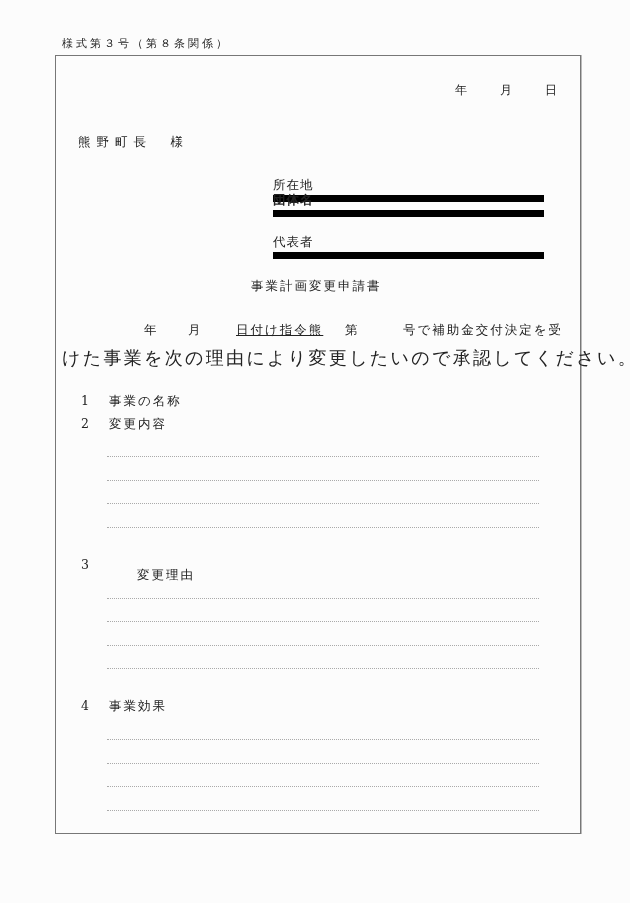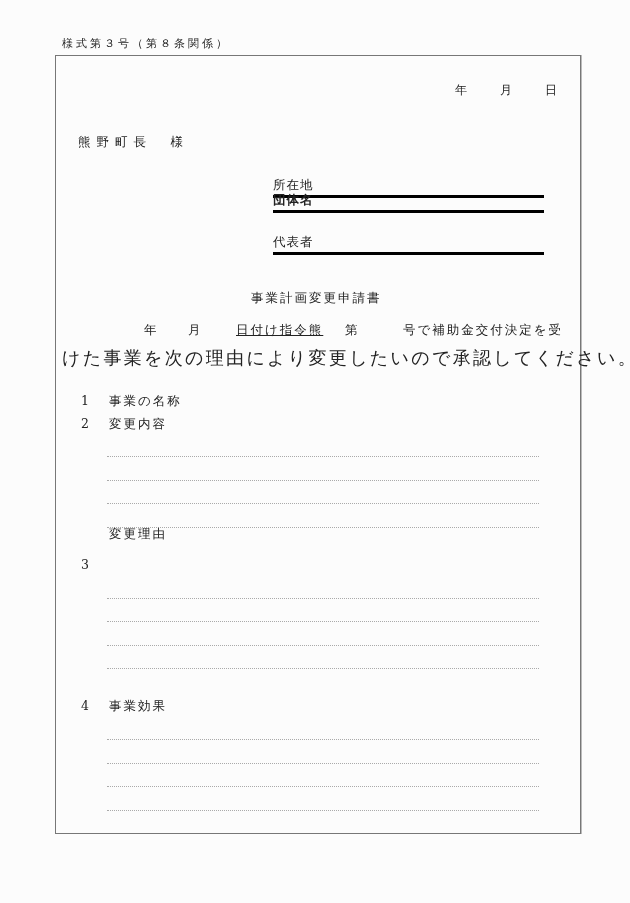--- a/index.html
+++ b/index.html
@@ -11,24 +11,24 @@
     .form-number { left:62px; top:36px; font-size:11px; letter-spacing:3px; }
     .frame {
       position:absolute; left:55px; top:55px; width:524px; height:777px;
       border:1px solid #777; box-shadow: 1px 0 0 #bbb;
     }
     .date-row { top:82px; font-size:12px; }
     .date-row span { position:absolute; }
     .addressee { left:78px; top:134px; font-size:12.5px; letter-spacing:6px;text-align:right; }
     .applicant-field {
       position:absolute; left:273px; width:271px; height:18px;
-      border-bottom:3px solid #000000; font-size:12.5px; letter-spacing:1px;
+      border-bottom:7px solid #000000; font-size:12.5px; letter-spacing:1px;
     }
     .applicant-field span { position:absolute; left:0; bottom:1px; }
-    .doc-title { left:251px; top:290px; font-size:12.5px; letter-spacing:2px; }
+    .doc-title { left:251px; top:278px; font-size:12.5px; letter-spacing:2px; }
     .body-line1 { top:322px; font-size:12.5px; }
     .body-line1 span { position:absolute; letter-spacing:2px; }
     .body-line2 { left:62px; top:346px; font-size:18px; letter-spacing:2.3px;font-family:Liberation Mono, monospace; }
     .item-num { position:absolute; left:81px; font-size:12.5px; }
     .item-label { position:absolute; left:109px; font-size:12.5px; letter-spacing:2px; }
     .write-line {
       position:absolute; left:107px; width:432px; height:0;
       border-top:1px dotted #aaa;
     }
   </style>
@@ -72,21 +72,21 @@
 <div class="item-label" style="top:393px;">事業の名称</div>
 
 <div class="item-num" style="top:416px;">2</div>
 <div class="item-label" style="top:416px;">変更内容</div>
 <div class="write-line" style="top:456px;"></div>
 <div class="write-line" style="top:480px;"></div>
 <div class="write-line" style="top:503px;"></div>
 <div class="write-line" style="top:527px;"></div>
 
 <div class="item-num" style="top:557px;">3</div>
-<div class="item-label" style="top:526px;">変更理由</div>
+<div class="item-label" style="top:567px;margin-left:28px;">変更理由</div>
 <div class="write-line" style="top:598px;"></div>
 <div class="write-line" style="top:621px;"></div>
 <div class="write-line" style="top:645px;"></div>
 <div class="write-line" style="top:668px;"></div>
 
 <div class="item-num" style="top:698px;">4</div>
 <div class="item-label" style="top:698px;">事業効果</div>
 <div class="write-line" style="top:739px;"></div>
 <div class="write-line" style="top:763px;"></div>
 <div class="write-line" style="top:786px;"></div>

